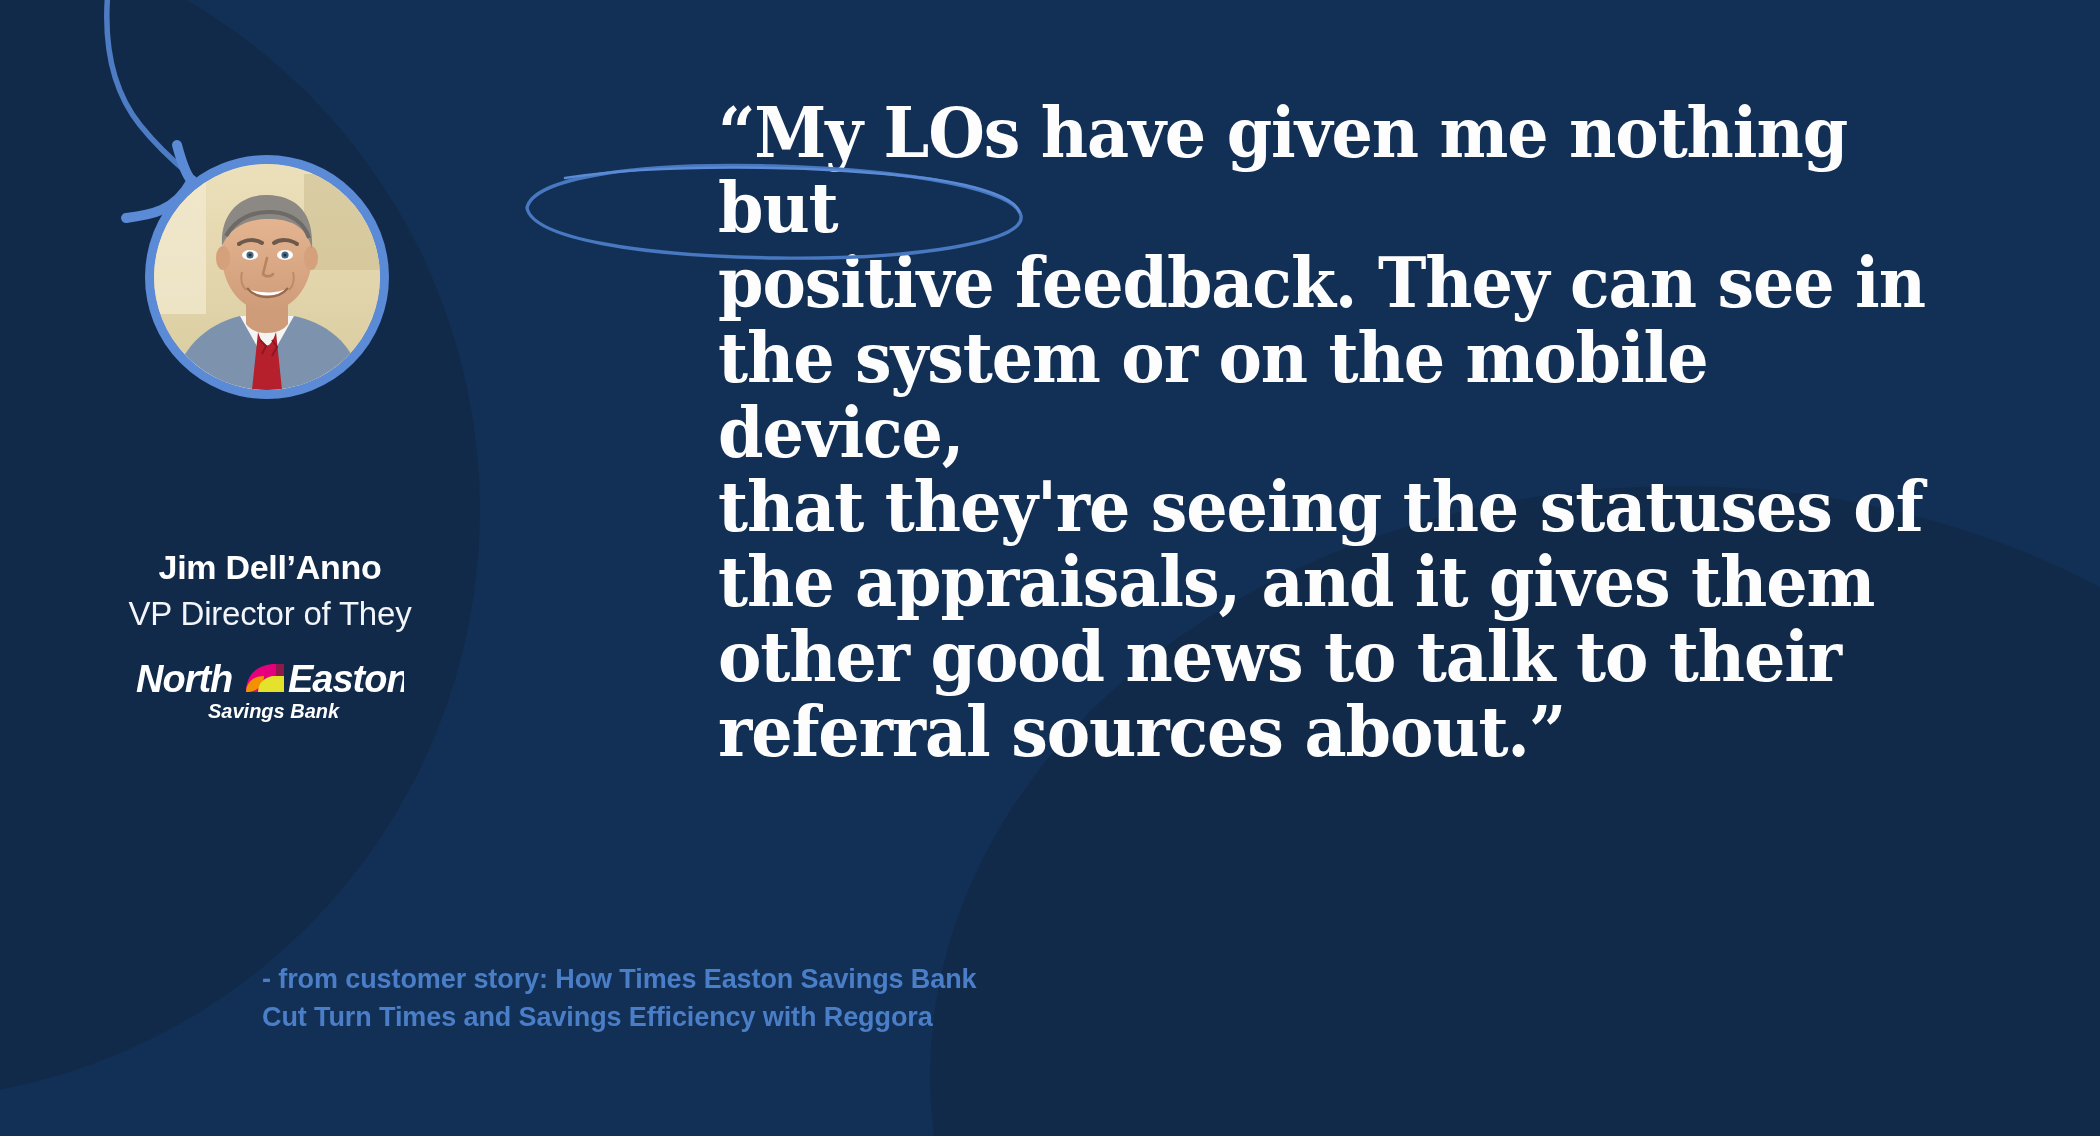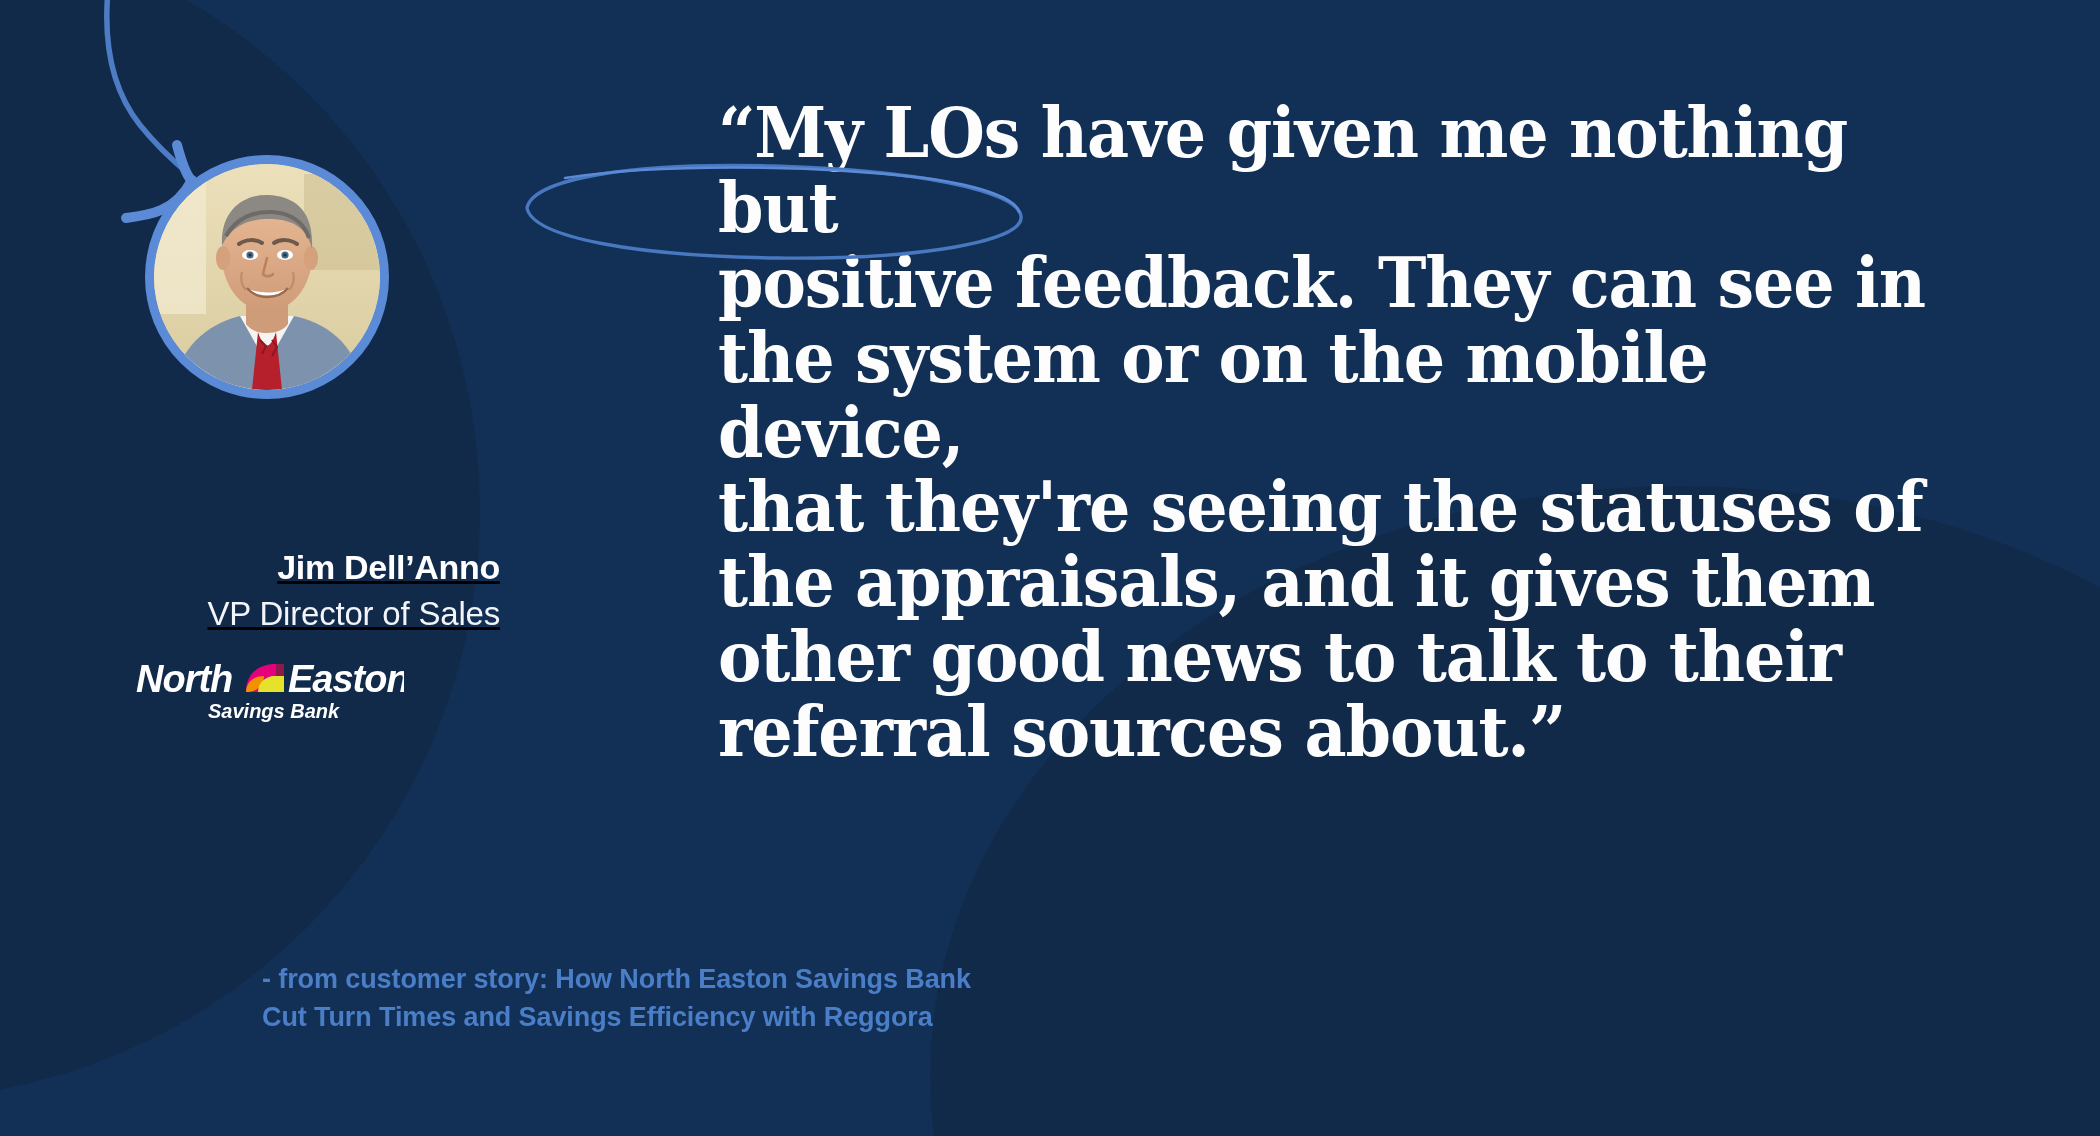--- a/index.html
+++ b/index.html
@@ -60,22 +60,21 @@
     background: #e8dcb4;
   }
   #avatar svg { display: block; }
 
   
   #speaker-block {
     position: absolute;
     left: 40px;
     top: 548px;
     width: 460px;
-    text-align: right;
-    text-decoration: underline;
+    text-align: center;
   }
   #speaker-name {
     color: #ffffff;
     font-size: 34px;
     font-weight: bold;
     letter-spacing: -0.3px;
     line-height: 1.15;
   }
   #speaker-title {
     color: #f2f6fb;
@@ -200,21 +199,21 @@
         <path d="M93 124 C 103 136, 124 136, 134 124" stroke="#9a6a4e" stroke-width="2.4" fill="none"></path>
 
         <path d="M88 108 C 86 116, 88 122, 92 126" stroke="#bd8b66" stroke-width="2" fill="none"></path>
         <path d="M139 108 C 141 116, 139 122, 135 126" stroke="#bd8b66" stroke-width="2" fill="none"></path>
       </g>
     </svg>
   </div>
 
   <div id="speaker-block">
     <div id="speaker-name">Jim Dell’Anno</div>
-    <div id="speaker-title">VP Director of Sales</div>
+    <div id="speaker-title">VP Director of They</div>
 
     <div id="bank-logo">
       <svg width="268" height="64" viewBox="0 0 268 64" aria-hidden="true">
         <g font-family="Liberation Sans, sans-serif" font-weight="bold" font-style="italic" fill="#ffffff">
           <text x="0" y="34" font-size="38" letter-spacing="-1">North</text>
           <text x="152" y="34" font-size="38" letter-spacing="-1">Easton</text>
           <text x="72" y="60" font-size="20" letter-spacing="0">Savings Bank</text>
         </g>
 
         <g transform="translate(108,4)">
@@ -239,17 +238,17 @@
   </div>
 
   <div id="circle-annotation">
     <svg width="540" height="120" viewBox="0 0 540 120" fill="none">
       <path d="M22 58 C 28 28, 130 12, 268 16 C 410 20, 512 40, 516 66 C 520 92, 410 110, 272 108 C 132 106, 28 88, 22 58 Z" stroke="#4878c0" stroke-width="3.4" fill="none" stroke-linecap="round"></path>
       <path d="M60 28 C 150 14, 300 14, 420 28 C 480 36, 512 50, 514 62" stroke="#5b8ad6" stroke-width="2.6" fill="none" stroke-linecap="round"></path>
     </svg>
   </div>
 
   <div id="attribution">
-    <span class="line">- from customer story: How North Easton Savings Bank</span>
+    <span class="line">- from customer story: How Times Easton Savings Bank</span>
     <span class="line">Cut Turn Times and Savings Efficiency with Reggora</span>
   </div>
 
 </div>
 
 </body></html>

